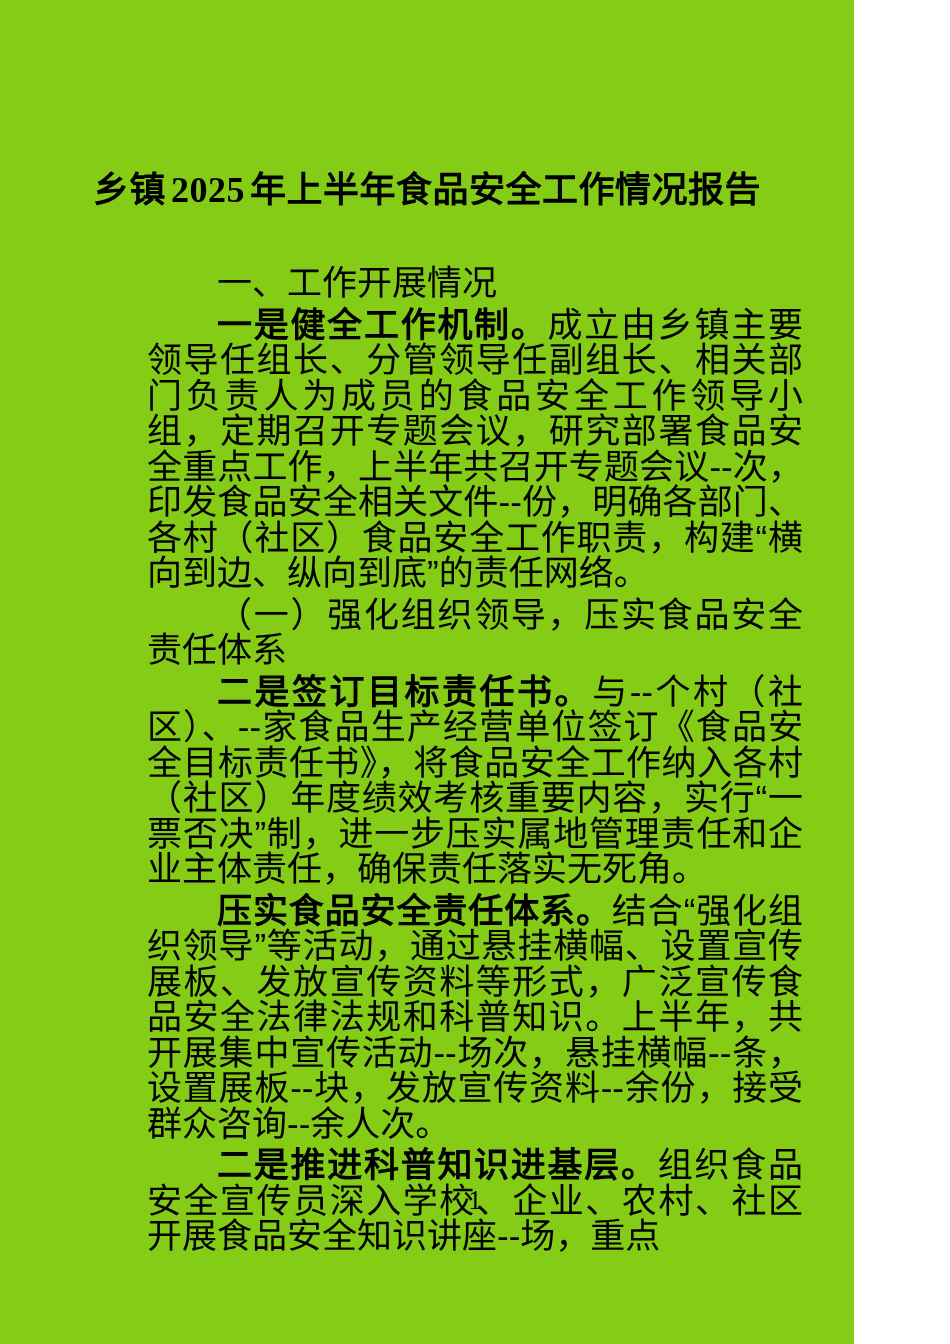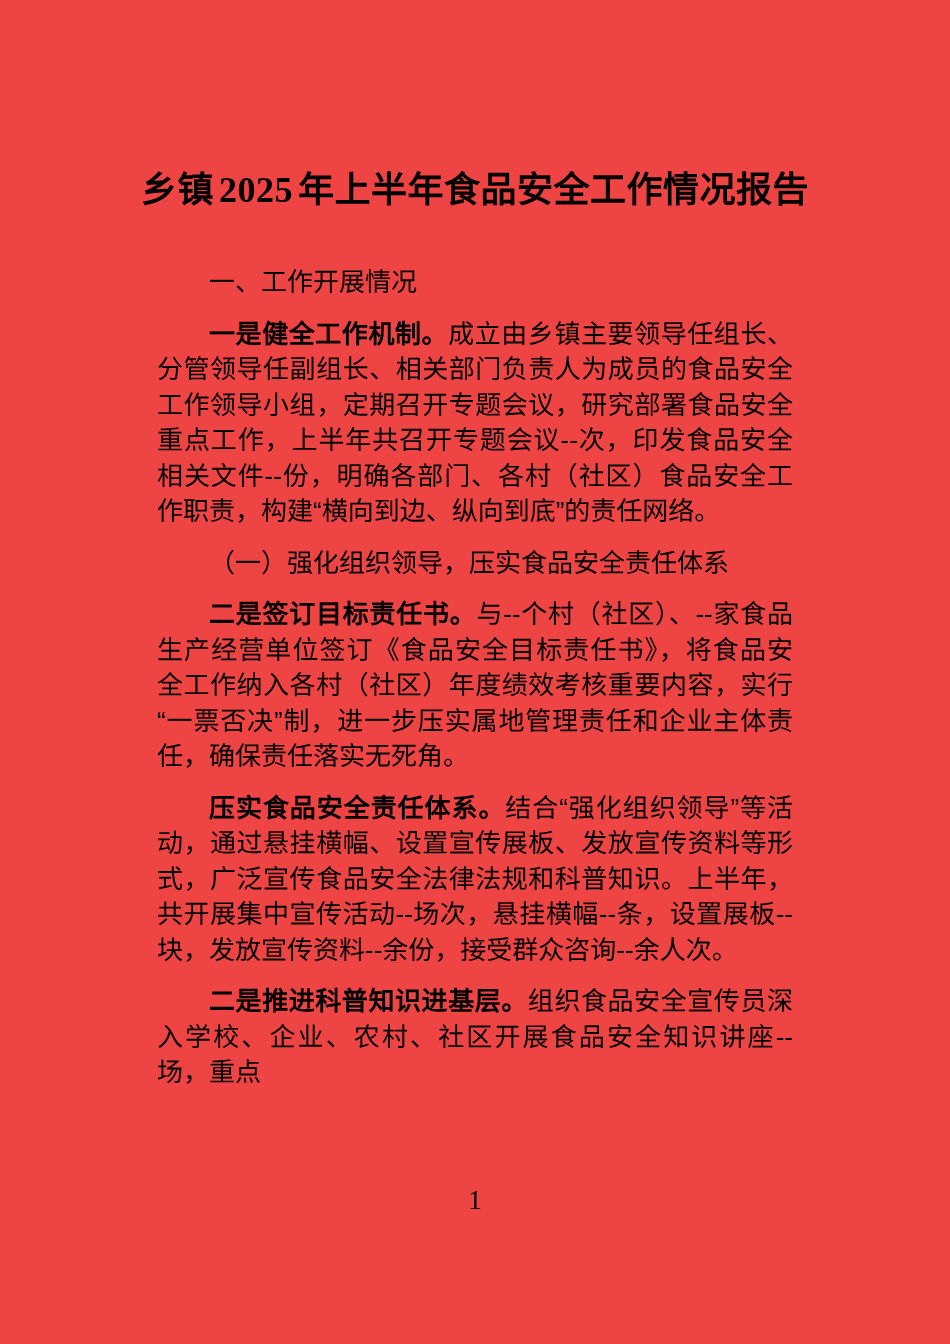--- a/index.html
+++ b/index.html
@@ -2,23 +2,23 @@
 <html lang="zh-CN"><head>
 <meta charset="utf-8">
 <style>
   html, body {
     margin: 0;
     padding: 0;
     background: #ffffff;
   }
   .page {
     position: relative;
-    width: 950px;
+    width: 854px;
     height: 1344px;
-    background: #ef4444;
+    background: #84cc16;
     color: #000000;
     overflow: hidden;
     font-family: "Liberation Sans", sans-serif;
   }
   .title {
     margin: 0 0 52px 0;
     padding-top: 167px;
     text-align: center;
     font-size: 36px;
     line-height: 46px;
@@ -29,22 +29,22 @@
   .title .num {
     font-family: "Liberation Serif", serif;
     font-weight: 700;
     margin: 0 5px;
   }
   .body-col {
     margin-left: 141px;
     width: 668px;
   }
   .para {
-    margin: 16px;
-    font-size: 26px;
+    margin: 6px;
+    font-size: 35px;
     line-height: 35.5px;
     text-align: justify;
     text-justify: inter-character;
     text-indent: 2em;
     font-weight: 400;
     word-break: break-all;
   }
   .para .lead {
     font-weight: 700;
   }

